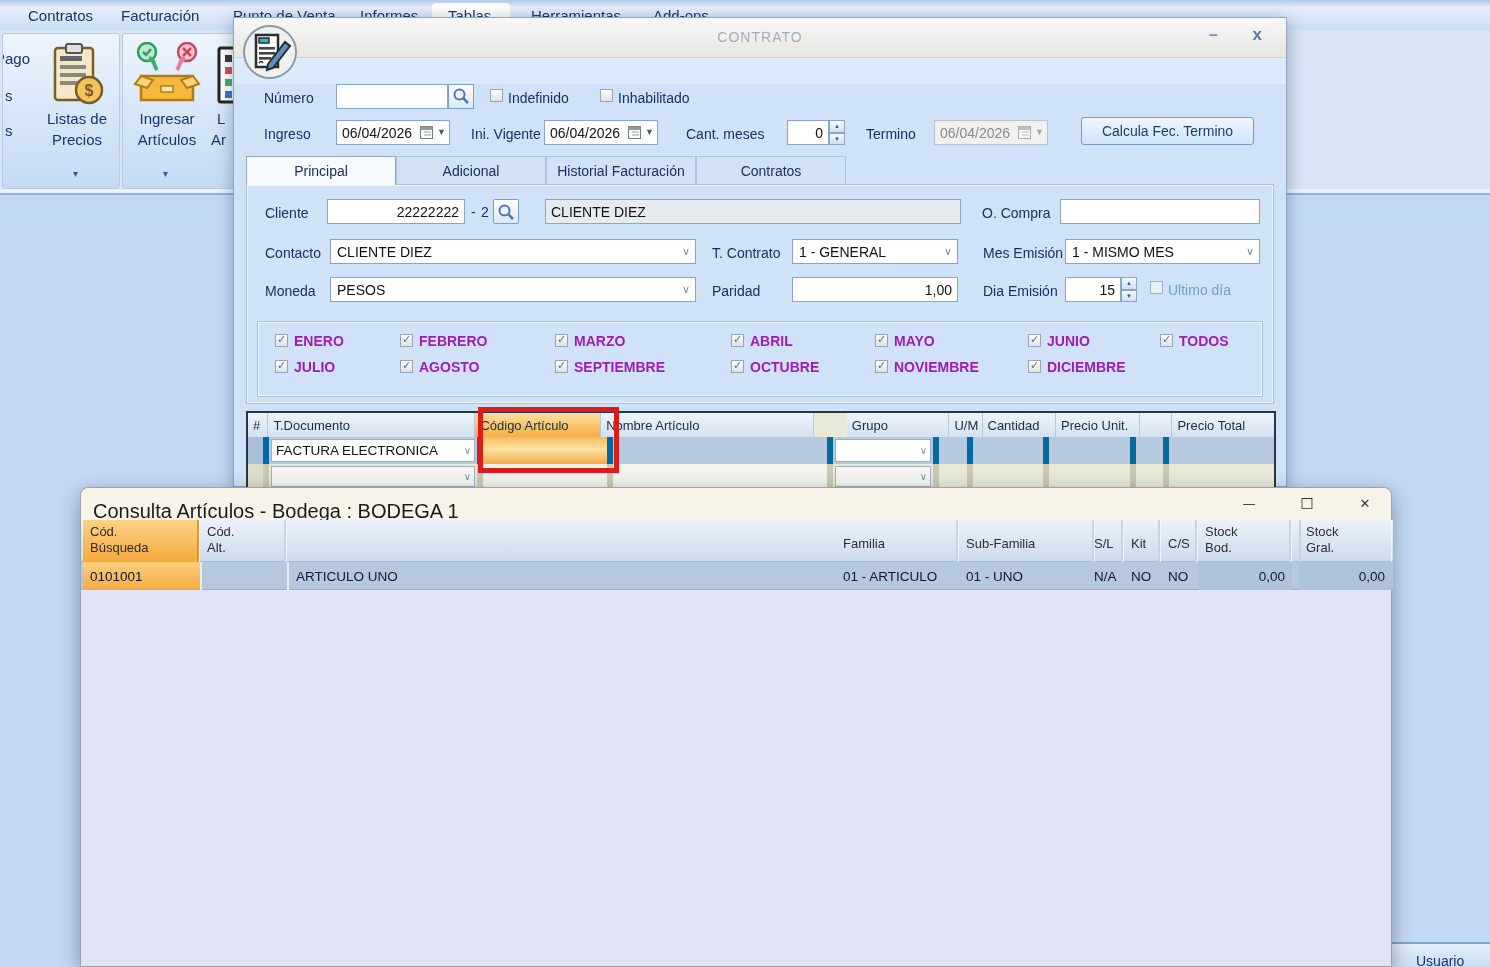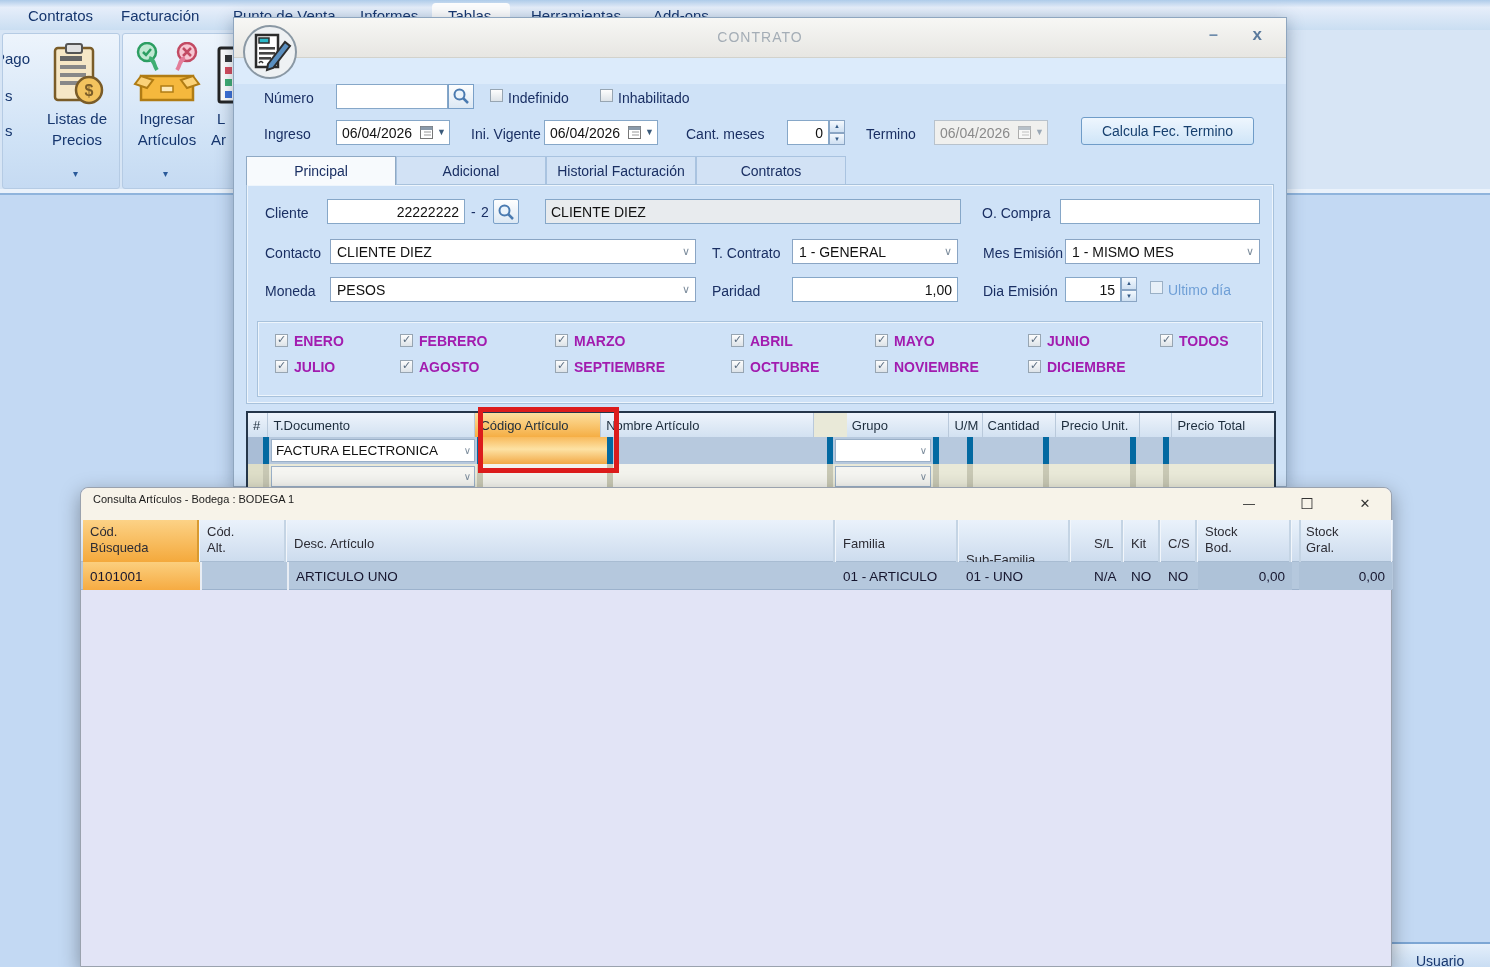--- a/index.html
+++ b/index.html
@@ -332,48 +332,45 @@
         <div class="irc" style="width:105px;border-right:none;"></div>
       </div>
     </div>
 
     <div class="abs" style="left:244px;top:389px;width:141px;height:66px;border:5px solid #dc1c1c;z-index:15;"></div>
   </div>
 
   <div class="abs" style="left:80px;top:487px;width:1312px;height:480px;background:#e2e4f6;border:1px solid #9aa2ae;
               border-radius:8px 8px 0 0;box-shadow:0 6px 20px rgba(0,0,0,.35);z-index:40;">
     <div class="abs" style="left:0;top:0;width:100%;height:32px;background:#f7f3e9;border-radius:8px 8px 0 0;">
-      <span class="abs" style="left:12px;top:5px;font-size:11px;color:#1b1b1b;">Consulta Artículos - Bodega : BODEGA 1</span>
+      <span class="abs" style="left:12px;top:12px;font-size:20px;color:#1b1b1b;">Consulta Artículos - Bodega : BODEGA 1</span>
       <div class="wbtn" style="left:1146px;">
         <span style="font-size:12px;">—</span>
       </div>
       <div class="wbtn" style="left:1204px;">
         <span style="font-size:15px;">☐</span>
       </div>
       <div class="wbtn" style="left:1262px;">
         <span style="font-size:13px;">✕</span>
       </div>
     </div>
 
     <div class="abs" style="left:0;top:32px;width:1312px;height:42px;background:linear-gradient(#eaf2fb,#cddcee);border-bottom:1px solid #a8bcd2;">
       <div class="chdr" style="left:2px;width:117px;background:linear-gradient(#fcd286,#f4a93c);box-shadow:inset -2px 0 0 #d89a30;">
         <span>Cód.</span><br>
         <span>Búsqueda</span>
       </div>
       <div class="chdr" style="left:119px;width:87px;">
         <span>Cód.</span><br>
         <span>Alt.</span>
       </div>
-      <div class="chdr" style="left:206px;width:549px;padding-top:16px;">
-        <span>Desc. Artículo</span>
-      </div>
       <div class="chdr" style="left:755px;width:123px;padding-top:16px;">
         <span>Familia</span>
       </div>
-      <div class="chdr" style="left:878px;width:112px;padding-top:32px;">
+      <div class="chdr" style="left:878px;width:136px;padding-top:16px;">
         <span>Sub-Familia</span>
       </div>
       <div class="chdr" style="left:1006px;width:37px;padding-top:16px;">
         <span>S/L</span>
       </div>
       <div class="chdr" style="left:1043px;width:37px;padding-top:16px;">
         <span>Kit</span>
       </div>
       <div class="chdr" style="left:1080px;width:37px;padding-top:16px;">
         <span>C/S</span>

